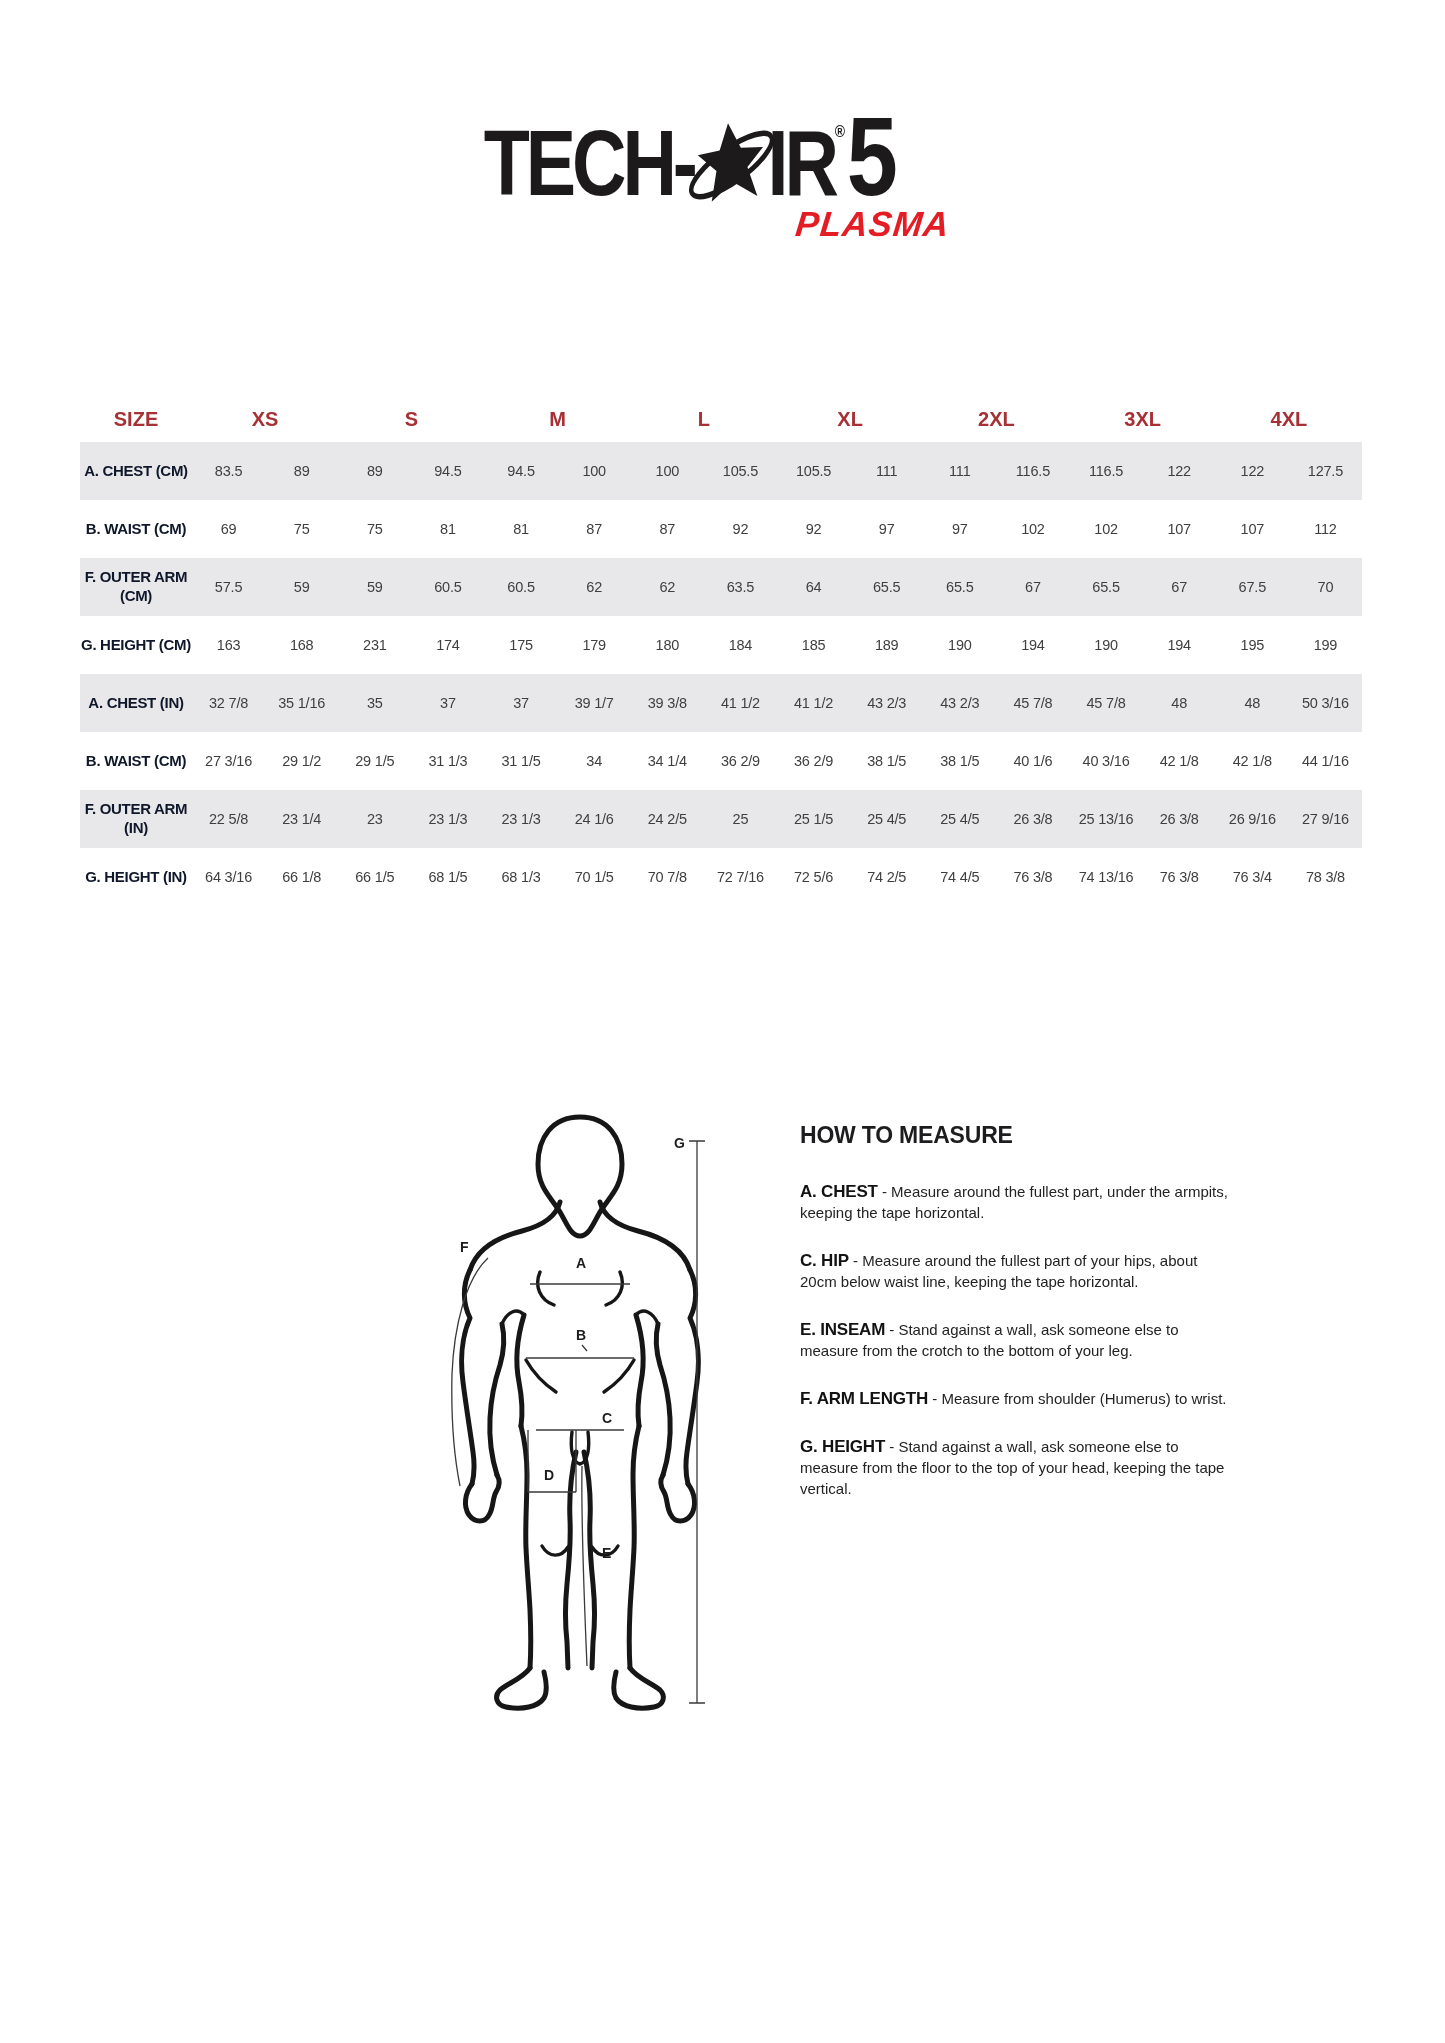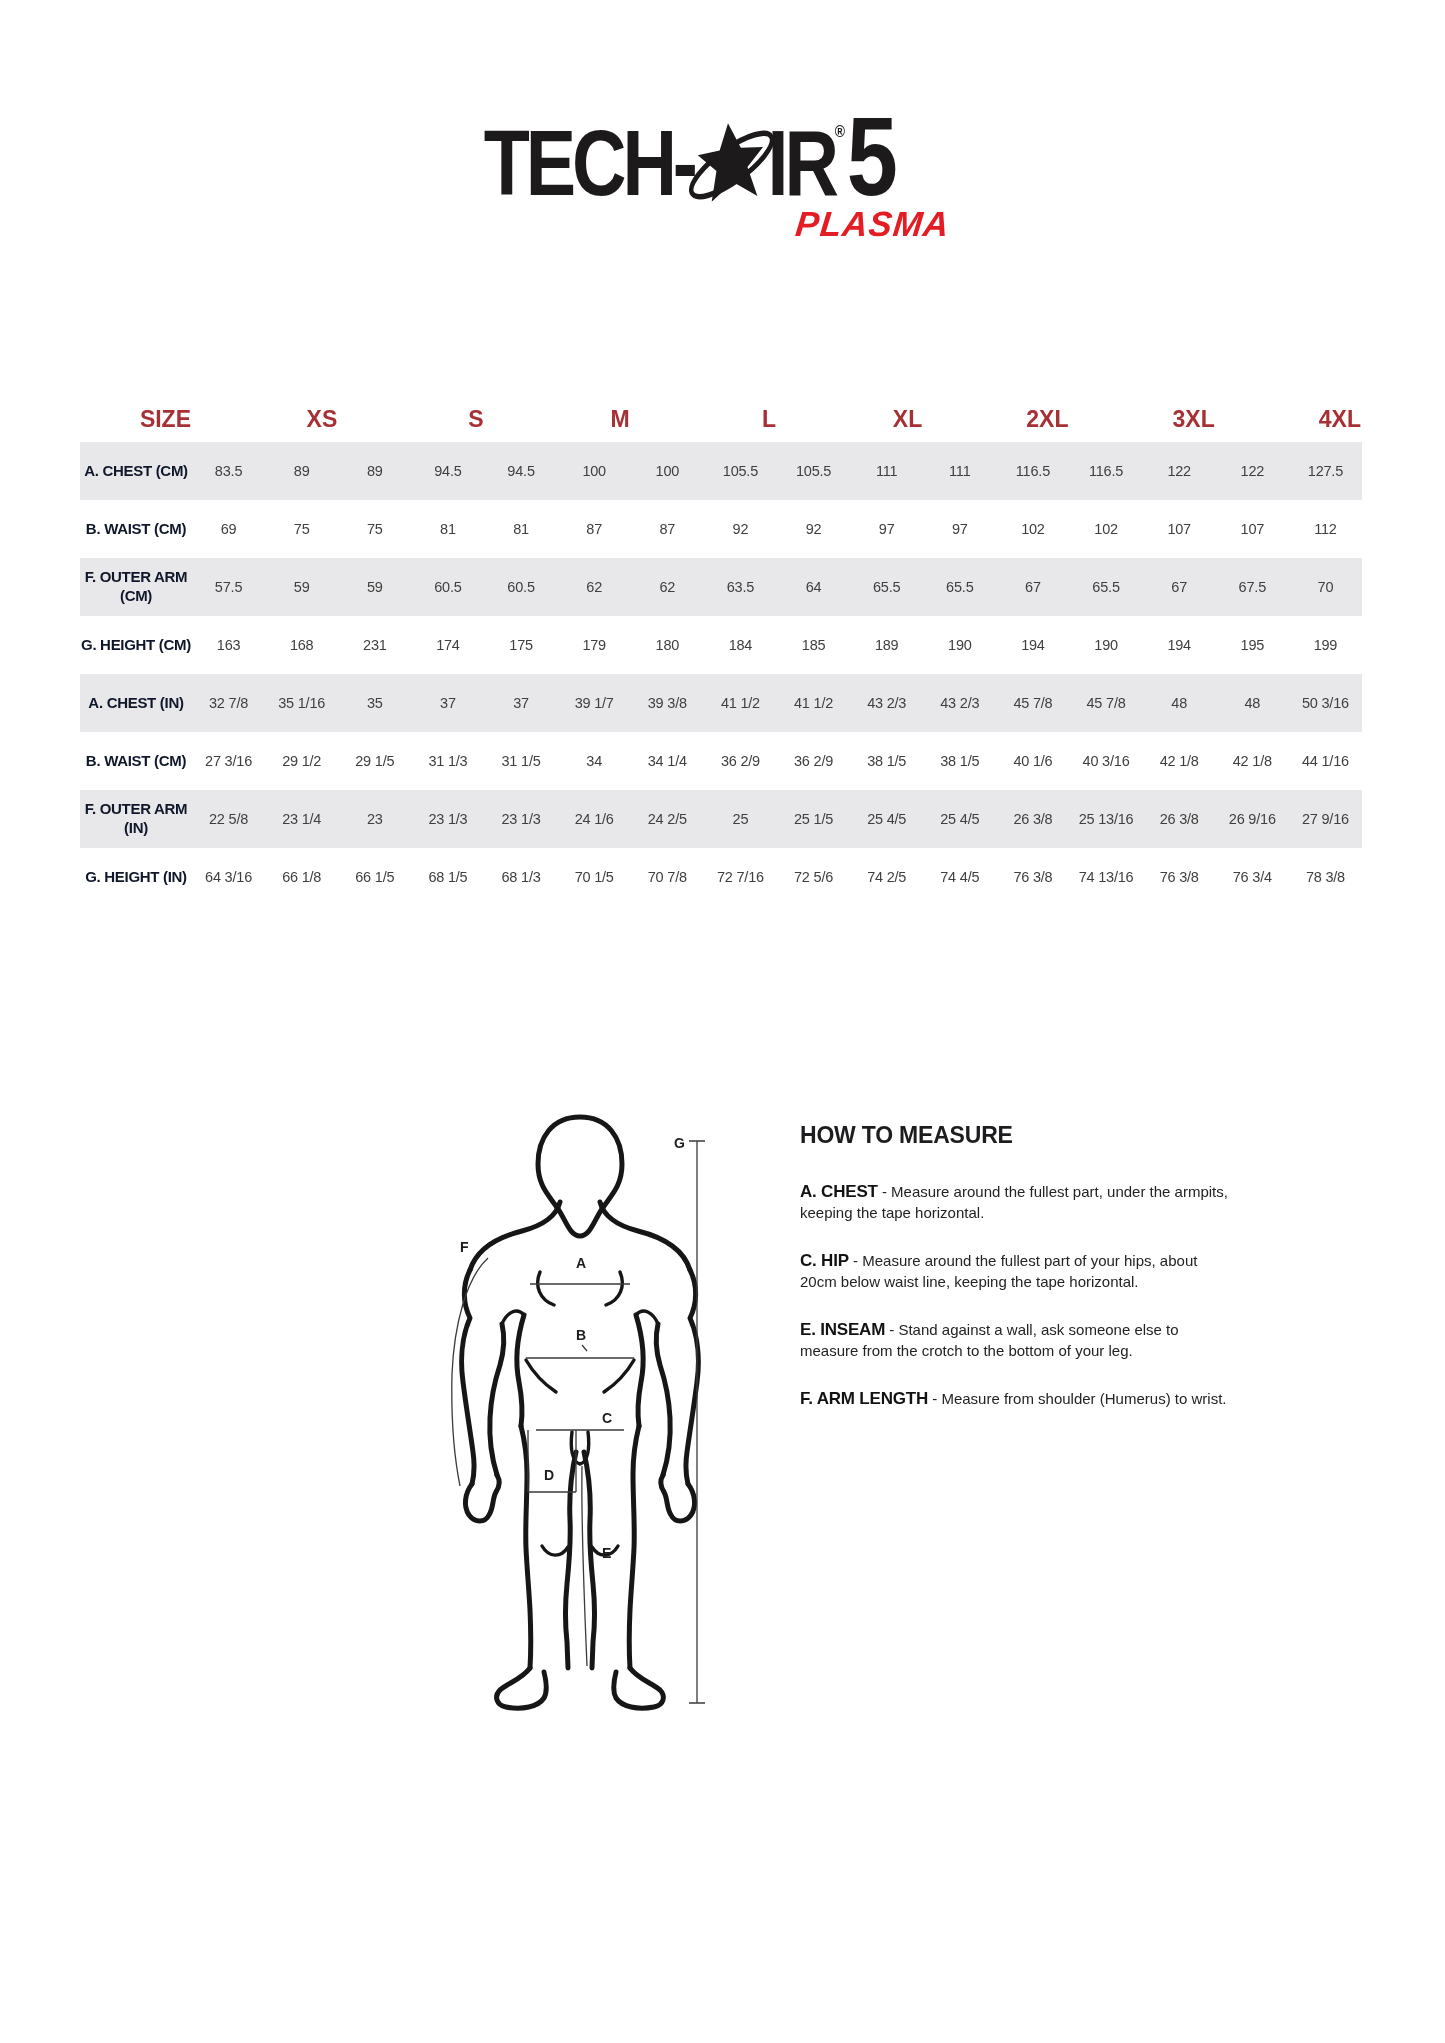--- a/index.html
+++ b/index.html
@@ -18,22 +18,22 @@
   .logo-sub{
     position:absolute;right:-6px;top:112px;font-size:35px;font-weight:bold;font-style:italic;
     color:#e41d25;letter-spacing:1px;transform:skewX(-6deg);
   }
 
   
   .size-table-wrap{position:absolute;left:80px;top:396px;width:1282px;}
   table.size-table{width:100%;border-collapse:collapse;table-layout:fixed;}
   table.size-table col.lbl{width:112px;}
   table.size-table thead th{
-    color:#a63034;font-size:23px;font-weight:bold;height:44px;letter-spacing:0;
-    text-align:right;vertical-align:middle;background:#fff;
+    color:#a63034;font-size:20px;font-weight:bold;height:44px;letter-spacing:0;
+    text-align:center;vertical-align:middle;background:#fff;
   }
   table.size-table tbody tr{height:58px;}
   table.size-table tbody tr:nth-child(odd){background:#e8e8ea;}
   table.size-table tbody th{
     font-size:15px;font-weight:bold;color:#0f172a;text-align:center;vertical-align:middle;
     white-space:pre;letter-spacing:-0.3px;line-height:1.25;padding:8px 0;
   }
   table.size-table tbody td{
     font-size:14.5px;color:#3f3f3f;text-align:center;vertical-align:middle;
     letter-spacing:-0.2px;padding:0;
@@ -306,14 +306,15 @@
   </svg>
 </div>
 
 <div class="measure-block">
   <h3 class="measure-title">HOW TO MEASURE</h3>
   <div>
       <p class="measure-item"><strong>A. CHEST</strong> <span>- Measure around the fullest part, under the armpits, keeping the tape horizontal.</span></p>
       <p class="measure-item"><strong>C. HIP</strong> <span>- Measure around the fullest part of your hips, about 20cm below waist line, keeping the tape horizontal.</span></p>
       <p class="measure-item"><strong>E. INSEAM</strong> <span>- Stand against a wall, ask someone else to measure from the crotch to the bottom of your leg.</span></p>
       <p class="measure-item"><strong>F. ARM LENGTH</strong> <span>- Measure from shoulder (Humerus) to wrist.</span></p>
+      <p class="measure-item"><strong>G. HEIGHT</strong> <span>- Stand against a wall, ask someone else to measure from the floor to the top of your head, keeping the tape vertical.</span></p>
     </div>
 </div>
 
 </body></html>

